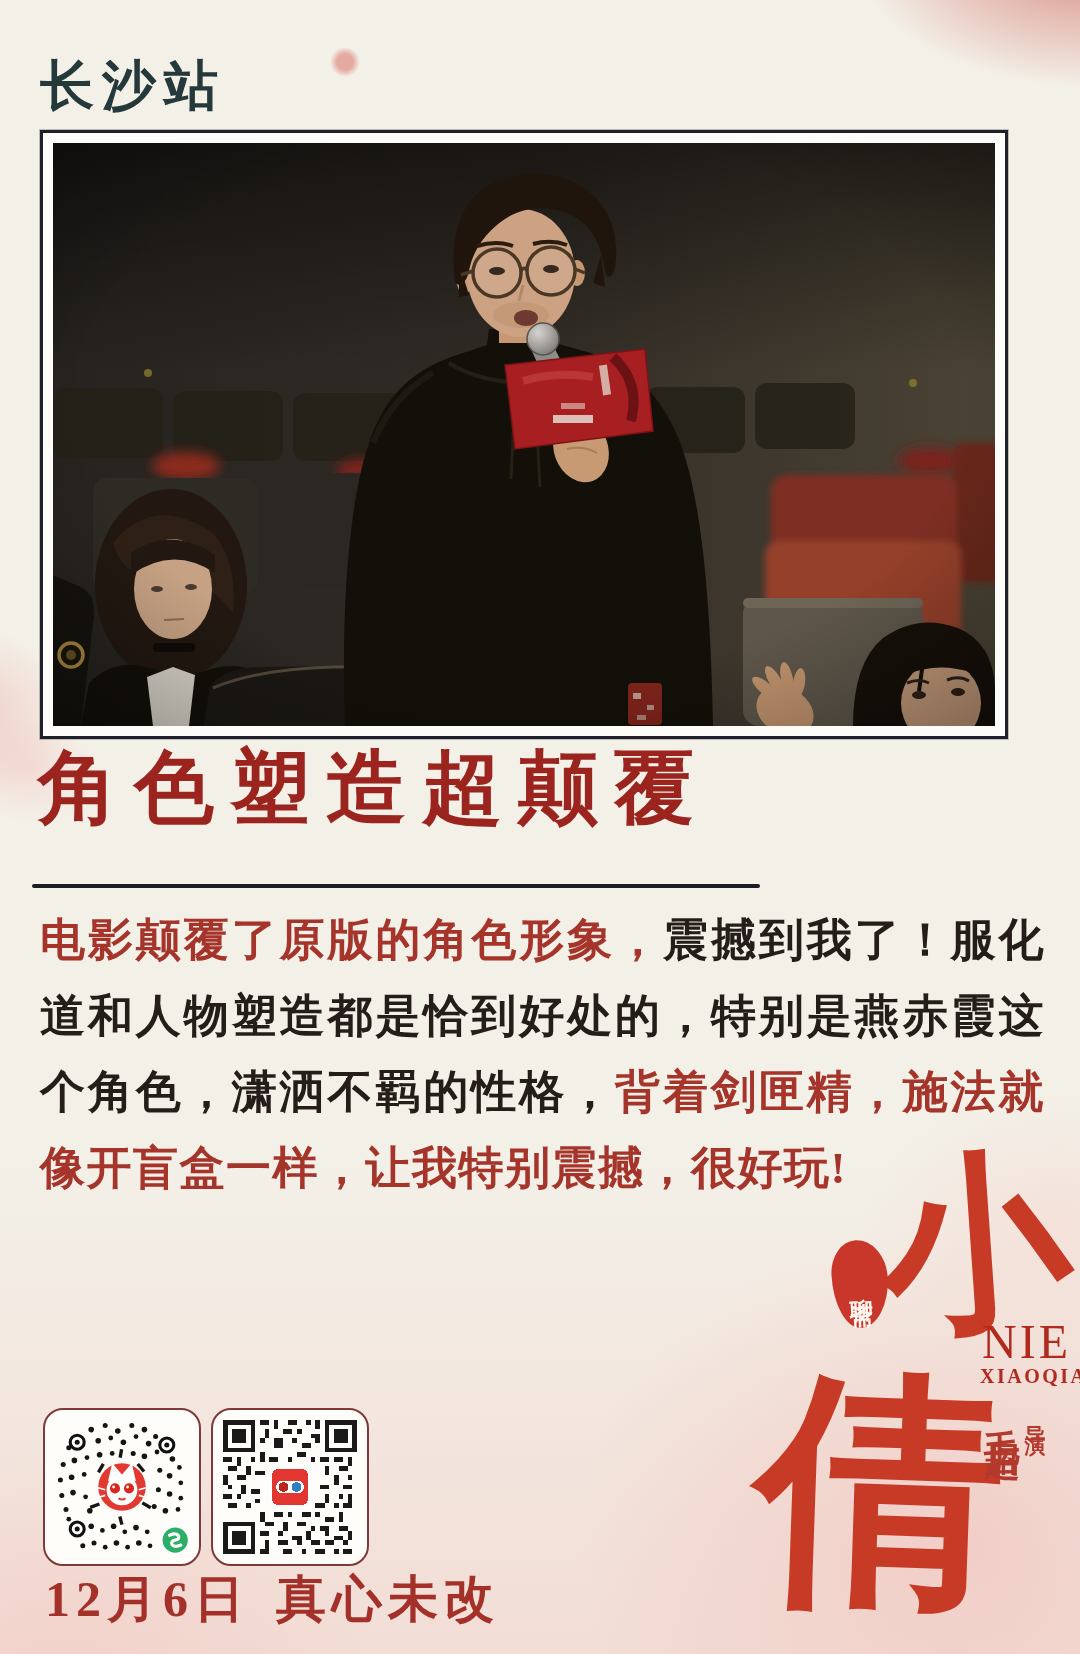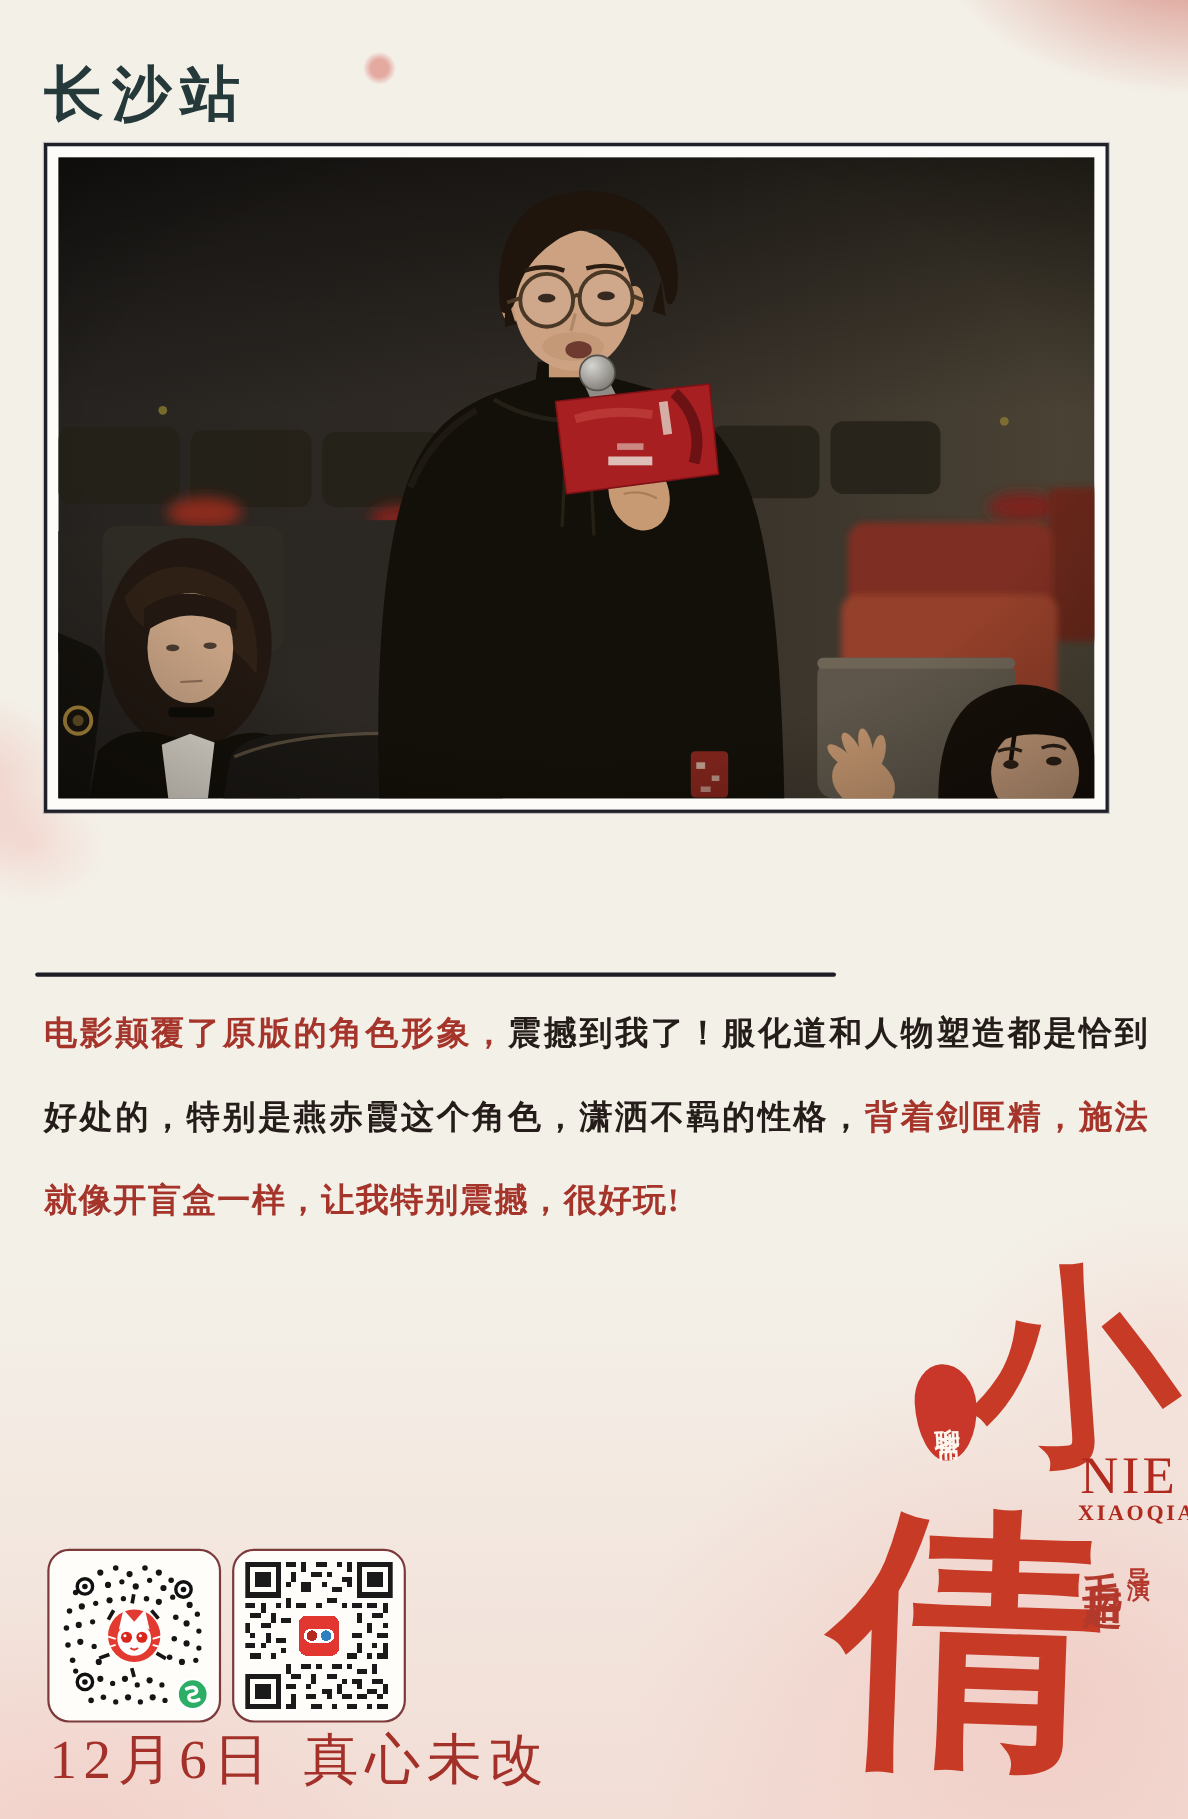--- a/index.html
+++ b/index.html
@@ -19,27 +19,27 @@
   }
   .station{position:absolute;left:40px;top:50px;font-size:54px;font-weight:700;
     color:#25383a;letter-spacing:8px;}
   .photo-frame{position:absolute;left:40px;top:130px;margin:0;width:942px;height:583px;
     border:3px solid #20202a;background:#fdfcf9;padding:10px;box-shadow:0 0 0 1px rgba(32,32,42,.25);}
   .photo-frame svg{display:block;}
   .headline{position:absolute;left:38px;top:748px;margin:0;font-size:80px;font-weight:700;
     color:#9c241f;letter-spacing:16px;line-height:1;}
   .divider{position:absolute;left:32px;top:884px;width:728px;height:4px;background:#1d1d26;border-radius:2px;}
   .quote{position:absolute;left:40px;top:902px;width:1005px;margin:0;
-    font-size:30px;line-height:76px;letter-spacing:1.5px;font-weight:700;
+    font-size:45px;line-height:76px;letter-spacing:1.5px;font-weight:700;
     text-align:justify;word-break:break-all;color:#241d19;}
   .quote .red{color:#a5342b;}
   .qr-row{position:absolute;left:43px;top:1408px;display:flex;gap:10px;}
   .qr-card{width:154px;height:154px;background:#fffdfa;border:2px solid #7c3b3a;
     border-radius:20px;display:flex;align-items:center;justify-content:center;}
-  .footer-line{position:absolute;left:45px;top:1566px;font-size:50px;font-weight:400;
+  .footer-line{position:absolute;left:45px;top:1566px;font-size:50px;font-weight:700;
     color:#a3312a;letter-spacing:6px;white-space:nowrap;}
   .footer-line .date{margin-right:26px;}
   .logo{position:absolute;left:740px;top:1130px;width:340px;height:524px;color:#c63a26;}
   .logo-char-top{position:absolute;left:140px;top:20px;font-size:190px;line-height:1;
     font-weight:700;transform:rotate(-4deg);}
   .logo-stamp{position:absolute;left:92px;top:110px;width:56px;height:88px;background:#c9372a;
     border-radius:46% 54% 52% 48%/38% 44% 56% 62%;display:flex;align-items:center;justify-content:center;
     transform:rotate(-3deg);}
   .logo-stamp span{writing-mode:vertical-rl;text-orientation:upright;color:#fdf6ef;
     font-size:23px;font-weight:700;letter-spacing:4px;}
@@ -222,20 +222,21 @@
         <path d="M854,540 Q866,535 876,540" fill="none" stroke="#2f2218" stroke-width="3"></path>
         <path d="M894,537 Q906,532 916,538" fill="none" stroke="#2f2218" stroke-width="3"></path>
         <ellipse cx="866" cy="552" rx="7" ry="4" fill="#2f2218"></ellipse>
         <ellipse cx="905" cy="549" rx="7" ry="4" fill="#2f2218"></ellipse>
       </g>
 
       <rect width="942" height="583" fill="url(#vig)"></rect>
     </svg>
   </figure>
 
+  <h1 class="headline">角色塑造超颠覆</h1>
   <div class="divider"></div>
 
   <p class="quote"><span class="red">电影颠覆了原版的角色形象，</span><span>震撼到我了！服化道和人物塑造都是恰到好处的，特别是燕赤霞这个角色，潇洒不羁的性格，</span><span class="red">背着剑匣精，施法就像开盲盒一样，让我特别震撼，很好玩!</span></p>
 
   <div class="qr-row">
     <div class="qr-card">
       <svg width="140" height="140" viewBox="0 0 100 100">
         <g fill="#151515">
           <circle cx="28" cy="9" r="2"></circle>
             <circle cx="38" cy="6" r="1.8"></circle>

